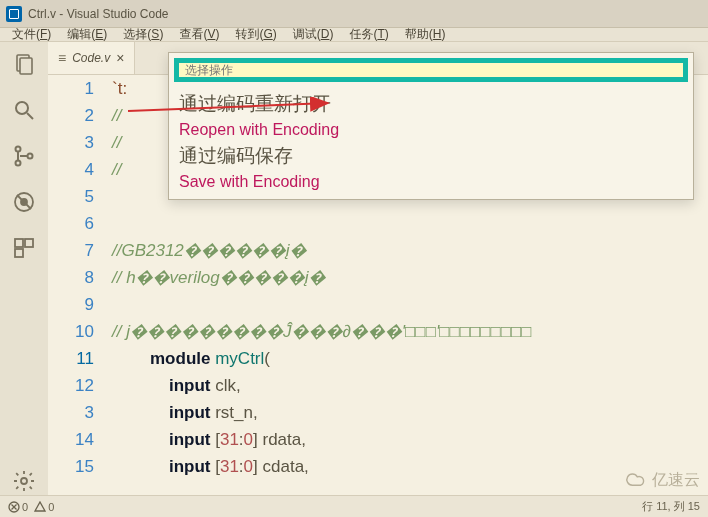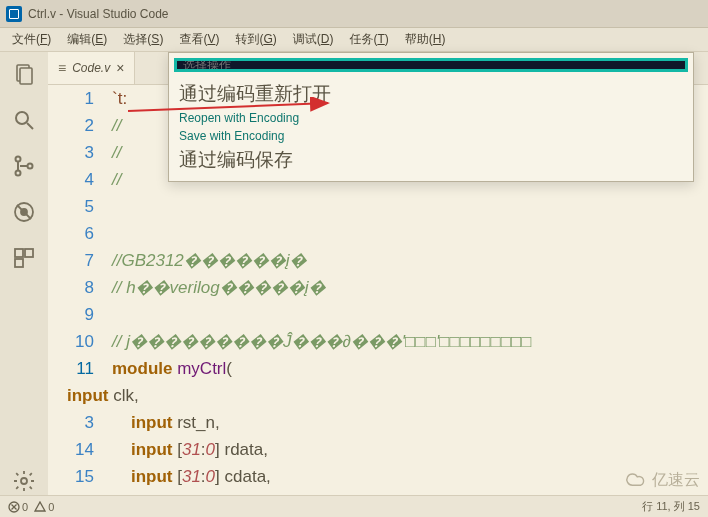--- a/index.html
+++ b/index.html
@@ -2,21 +2,21 @@
 <html><head>
 <meta charset="utf-8">
 <style>
 * { margin: 0; padding: 0; box-sizing: border-box; font-family: "Microsoft YaHei", "Segoe UI", sans-serif; }
 body { width: 708px; height: 517px; background: #f5f0e1; overflow: hidden; position: relative; display: flex; flex-direction: column; }
 
 .titlebar { height: 28px; background: #d9d2c2; display: flex; align-items: center; padding: 0 6px; font-size: 12px; color: #5a5443; border-bottom: 1px solid #c7bfaa; text-align: center; }
 .titlebar .icon { width: 16px; height: 16px; background: #0065a9; border-radius: 2px; margin-right: 6px; position: relative; }
 .titlebar .icon::before { content: ''; position: absolute; inset: 3px; border: 1.5px solid #fff; border-radius: 1px; }
 
-.menubar { height: 24px; background: #e9e3d3; display: flex; align-items: center; padding: 0 4px; font-size: 12px; color: #4a4435; border-bottom: 1px solid #d5cdb9; }
+.menubar { height: 14px; background: #e9e3d3; display: flex; align-items: center; padding: 0 4px; font-size: 12px; color: #4a4435; border-bottom: 1px solid #d5cdb9; }
 .menubar .menu-item { padding: 2px 8px; cursor: pointer; }
 .menubar .mnemonic { text-decoration: underline; }
 
 .workbench { flex: 1; display: flex; min-height: 0; }
 
 .activitybar { width: 48px; background: #e7e1d0; display: flex; flex-direction: column; align-items: center; padding-top: 8px; gap: 18px; }
 .activitybar .ab-icon { width: 28px; height: 28px; color: #7a735f; display: flex; align-items: center; justify-content: center; cursor: pointer; }
 .activitybar .ab-icon svg { width: 24px; height: 24px; }
 .activitybar .spacer { flex: 1; }
 
@@ -27,31 +27,31 @@
 .tab .close { font-size: 14px; color: #5a5443; cursor: pointer; }
 .tab .filename { font-style: italic; }
 
 .editor { flex: 1; overflow: hidden; position: relative; }
 .code-lines { font-family: Consolas, "Courier New", monospace; font-size: 17px; line-height: 27px; }
 .line { display: flex; white-space: pre; }
 .gutter { width: 64px; text-align: right; padding-right: 18px; color: #3b82c4; user-select: none; }
 .line.current .gutter { color: #0369a1; font-weight: 500; }
 .codetext { flex: 1; color: #5a5443; }
 .comment { color: #7a9a65; font-style: italic; }
-.keyword { color: #a16207; font-weight: bold; }
-.ident { color: #701a75; }
+.keyword { color: #0f172a; font-weight: bold; margin-left: 38px; }
+.ident { color: #0f766e; }
 .punct { color: #5a5443; }
-.num { color: #b05050; font-style: italic; }
+.num { color: #b05050; }
 .str { color: #8a4a2a; }
 
 .palette { position: absolute; top: 52px; left: 168px; right: 14px; background: #f8f4e8; border: 1px solid #b8b09a; box-shadow: 0 4px 12px rgba(0,0,0,0.15); z-index: 10; }
-.palette-input { display: block; width: calc(100% - 10px); margin: 5px; height: 14px; border: 3px solid #14b8a6; background: #0f172a; padding: 0 6px; font-size: 12px; color: #888; outline: none; }
+.palette-input { display: block; width: calc(100% - 10px); margin: 5px; height: 24px; border: 5px solid #14b8a6; background: #fef9c3; padding: 0 6px; font-size: 12px; color: #888; outline: none; }
 .palette-list { padding: 2px 0 6px 0; }
 .palette-item { padding: 2px 10px; font-size: 19px; color: #5a5443; cursor: pointer; }
-.palette-item.sub { color: #0f766e; font-size: 12px; }
+.palette-item.sub { color: #be185d; font-size: 16px; }
 
 .arrow { position: absolute; top: 97px; left: 128px; z-index: 11; pointer-events: none; }
 
 .statusbar { height: 22px; background: #ebe5d5; border-top: 1px solid #d5cdb9; display: flex; align-items: center; font-size: 11px; color: #6a634f; padding: 0 8px; gap: 6px; }
 .statusbar .sb-icon { display: inline-flex; align-items: center; gap: 2px; }
 .statusbar .spacer { flex: 1; }
 
 .watermark { position: absolute; right: 8px; bottom: 26px; color: #b8b09a; display: flex; align-items: center; gap: 0; font-size: 16px; z-index: 5; }
 .watermark svg { width: 28px; height: 18px; }
 </style>
@@ -133,36 +133,36 @@
           <div class="line"><div class="gutter">2</div><div class="codetext"><span class="comment">//</span></div></div>
           <div class="line"><div class="gutter">3</div><div class="codetext"><span class="comment">//</span></div></div>
           <div class="line"><div class="gutter">4</div><div class="codetext"><span class="comment">//</span></div></div>
           <div class="line"><div class="gutter">5</div><div class="codetext"></div></div>
           <div class="line"><div class="gutter">6</div><div class="codetext"></div></div>
           <div class="line"><div class="gutter">7</div><div class="codetext"><span class="comment">//GB2312������į�</span></div></div>
           <div class="line"><div class="gutter">8</div><div class="codetext"><span class="comment">// h��verilog�����į�</span></div></div>
           <div class="line"><div class="gutter">9</div><div class="codetext"></div></div>
           <div class="line"><div class="gutter">10</div><div class="codetext"><span class="comment">// j���������Ĵ���∂���'□□□'□□□□□□□□□</span></div></div>
           <div class="line current"><div class="gutter">11</div><div class="codetext"><span class="keyword">module</span> <span class="ident">myCtrl</span><span class="punct">(</span></div></div>
-          <div class="line"><div class="codetext">    <span class="keyword">input</span> clk<span class="punct">,</span></div></div>
+          <div class="line"><div class="gutter">12</div><div class="codetext">    <span class="keyword">input</span> clk<span class="punct">,</span></div></div>
           <div class="line"><div class="gutter">3</div><div class="codetext">    <span class="keyword">input</span> rst_n<span class="punct">,</span></div></div>
           <div class="line"><div class="gutter">14</div><div class="codetext">    <span class="keyword">input</span> <span class="punct">[</span><span class="num">31</span><span class="punct">:</span><span class="num">0</span><span class="punct">]</span> rdata<span class="punct">,</span></div></div>
           <div class="line"><div class="gutter">15</div><div class="codetext">    <span class="keyword">input</span> <span class="punct">[</span><span class="num">31</span><span class="punct">:</span><span class="num">0</span><span class="punct">]</span> cdata<span class="punct">,</span></div></div>
         </div>
     </div>
   </div>
 </div>
 
 <div class="palette">
   <input class="palette-input" placeholder="选择操作" style="">
   <div class="palette-list" id="palette-list">
       <div class="palette-item">通过编码重新打开</div>
       <div class="palette-item sub">Reopen with Encoding</div>
+      <div class="palette-item">通过编码保存</div>
       <div class="palette-item sub">Save with Encoding</div>
-      <div class="palette-item">通过编码保存</div>
     </div>
 </div>
 
 <svg class="arrow" width="210" height="24">
   <defs>
       <marker id="ah" markerWidth="10" markerHeight="8" refX="9" refY="4" orient="auto">
         <polygon points="0 0, 10 4, 0 8" fill="#d32f2f"></polygon>
       </marker>
     </defs>
   <line x1="0" y1="14" x2="200" y2="6" stroke="#d32f2f" stroke-width="2" marker-end="url(#ah)"></line>

